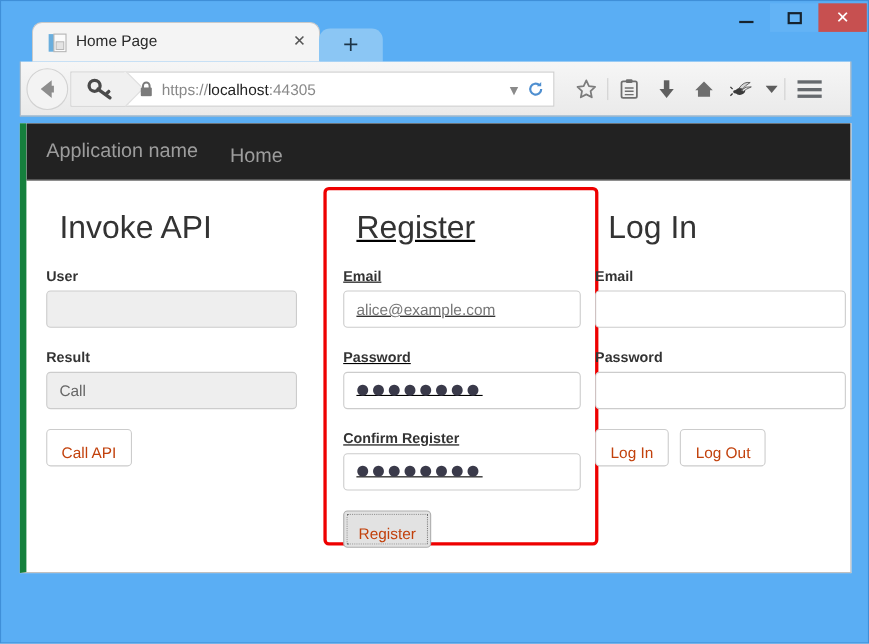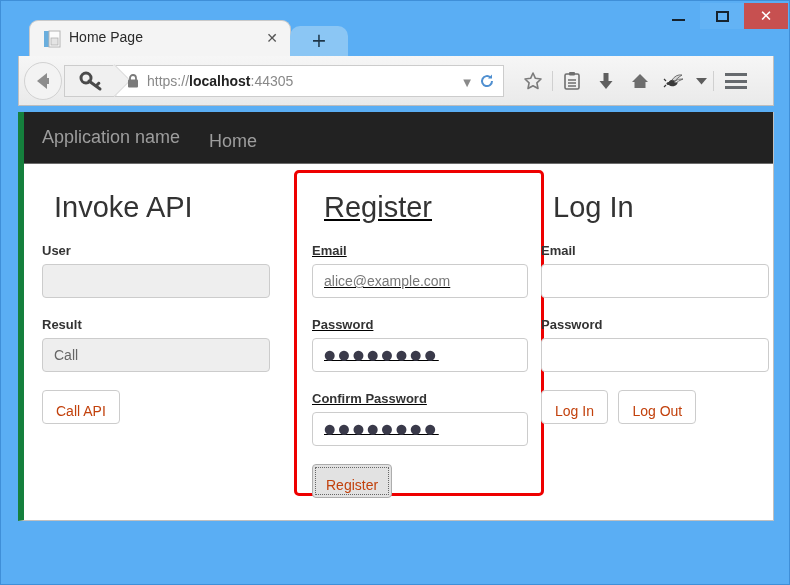--- a/index.html
+++ b/index.html
@@ -172,21 +172,21 @@
     position: absolute;
     left: 62px; top: 7px;
   }
   .url-text {
     position: absolute;
     left: 82px; top: 7px;
     font-size: 14px;
     color: #888888;
     white-space: nowrap;
   }
-  .url-text b { color: #222222; font-weight: bold; }
+  .url-text b { color: #222222; font-weight: normal; }
   .url-drop {
     position: absolute;
     right: 32px; top: 11px;
     font-size: 10px;
     color: #8a8a8a;
     font-family: "DejaVu Sans", sans-serif;
   }
   .reload-btn {
     position: absolute;
     right: 4px; top: 3px;
@@ -501,21 +501,21 @@
       </div>
 
       <div class="redbox"></div>
 
       <div class="col col-register">
         <h1 class="col-title">Register</h1>
         <label class="field-label">Email</label>
         <div class="input">alice@example.com</div>
         <label class="field-label">Password</label>
         <div class="input dots">●●●●●●●●</div>
-        <label class="field-label">Confirm Password</label>
+        <label class="field-label">Confirm Register</label>
         <div class="input dots">●●●●●●●●</div>
         <div class="btn-row">
           <span class="btn focused">Register</span>
         </div>
       </div>
 
       <div class="col col-login">
         <h1 class="col-title">Log In</h1>
         <label class="field-label">Email</label>
         <div class="input"></div>

